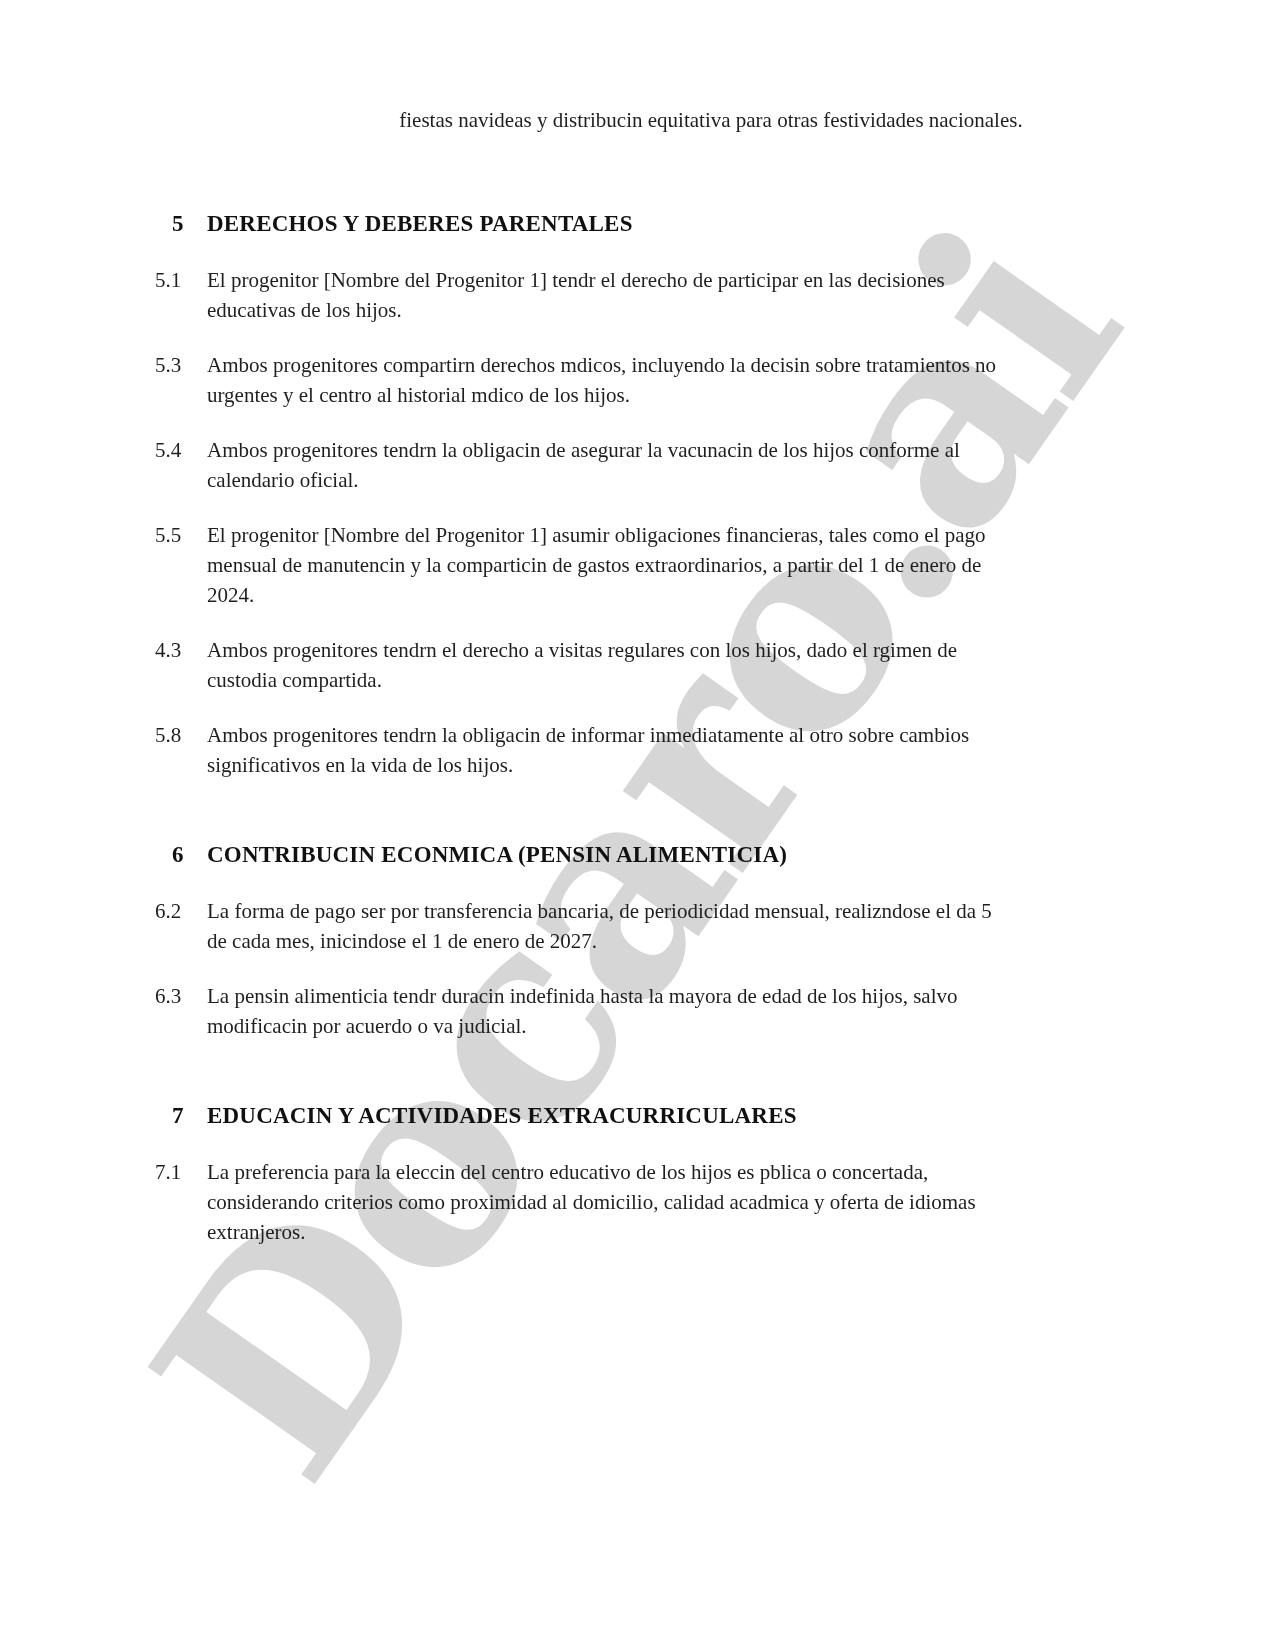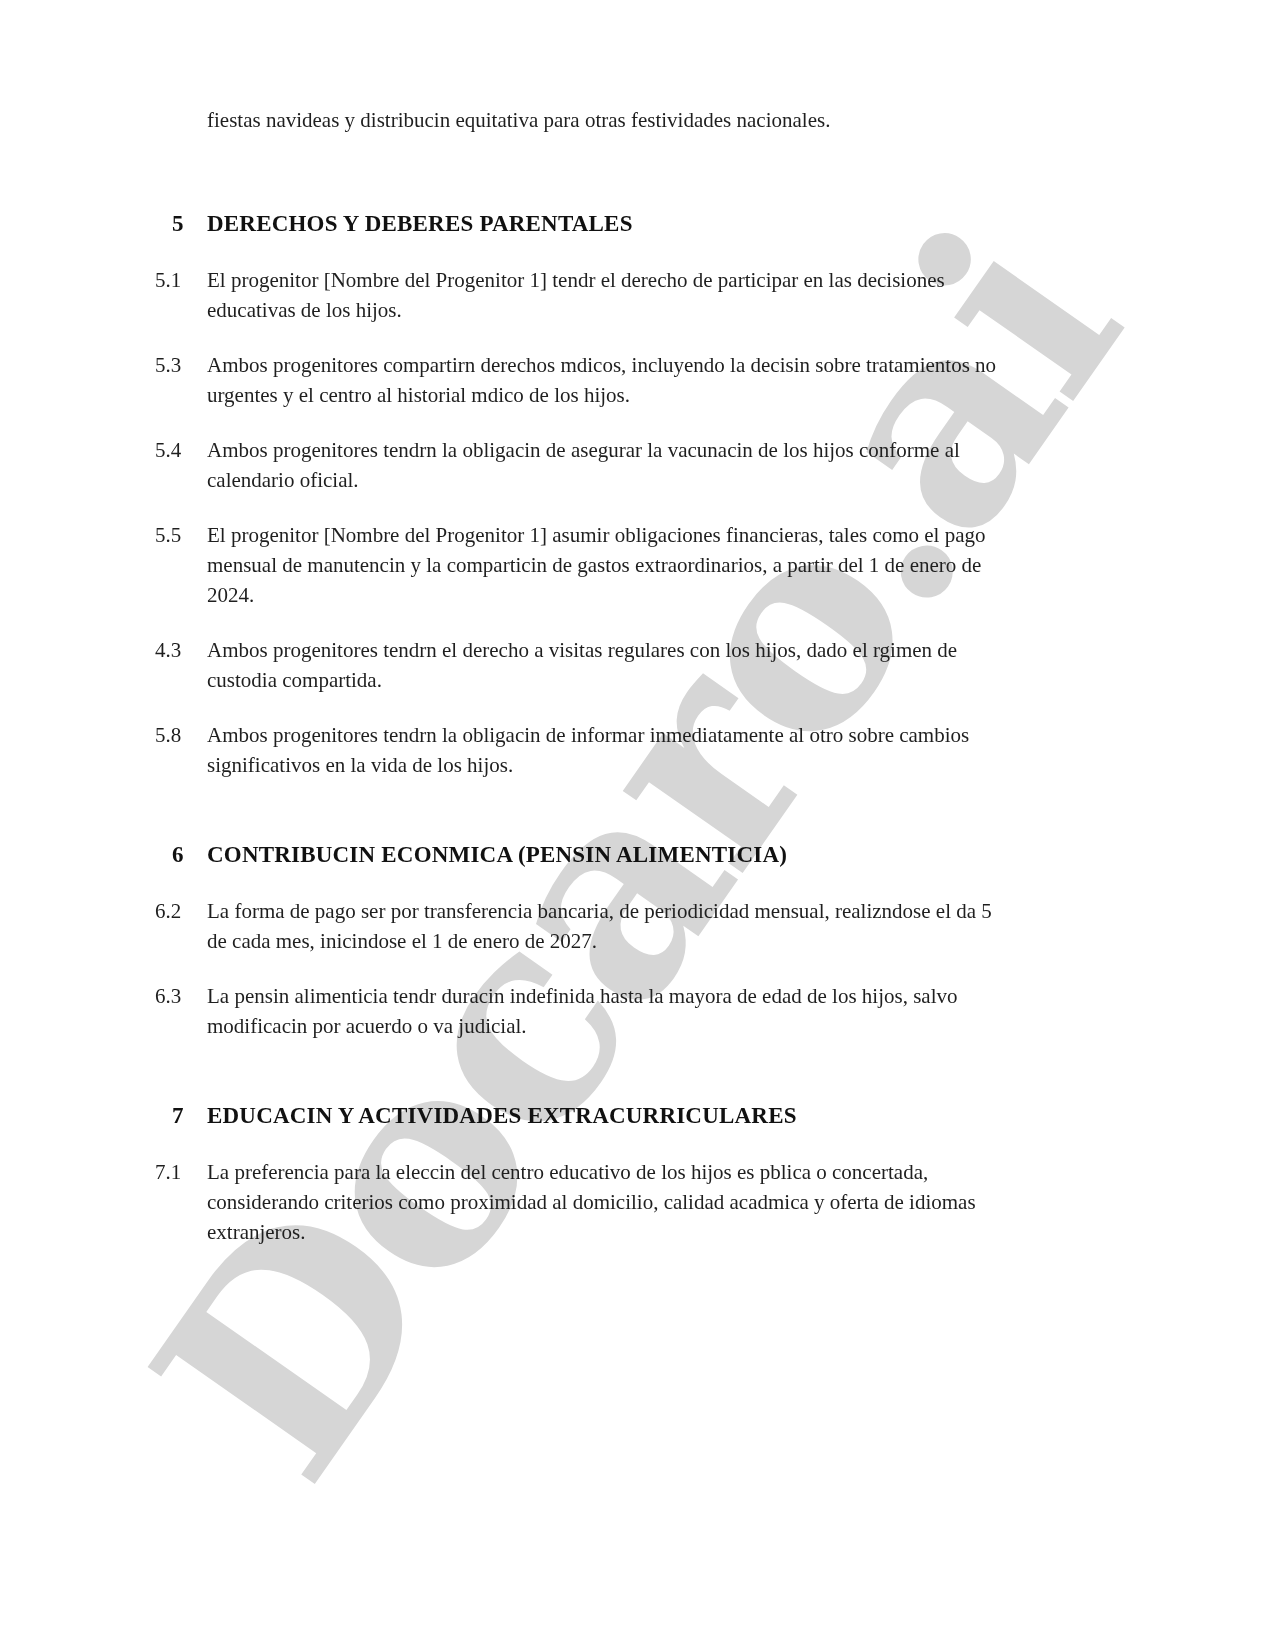--- a/index.html
+++ b/index.html
@@ -29,20 +29,21 @@
   }
   .content {
     position: relative;
     z-index: 1;
     padding: 105px 60px 0 155px;
     font-size: 21px;
     line-height: 30px;
   }
   .para.intro {
     margin: 0 0 14px 52px;
+    text-align: center;
   }
   .heading {
     display: flex;
     margin: 58px 0 24px 0;
     font-weight: bold;
     font-size: 23px;
     line-height: 34px;
     color: #111111;
     letter-spacing: 0.2px;
   }

